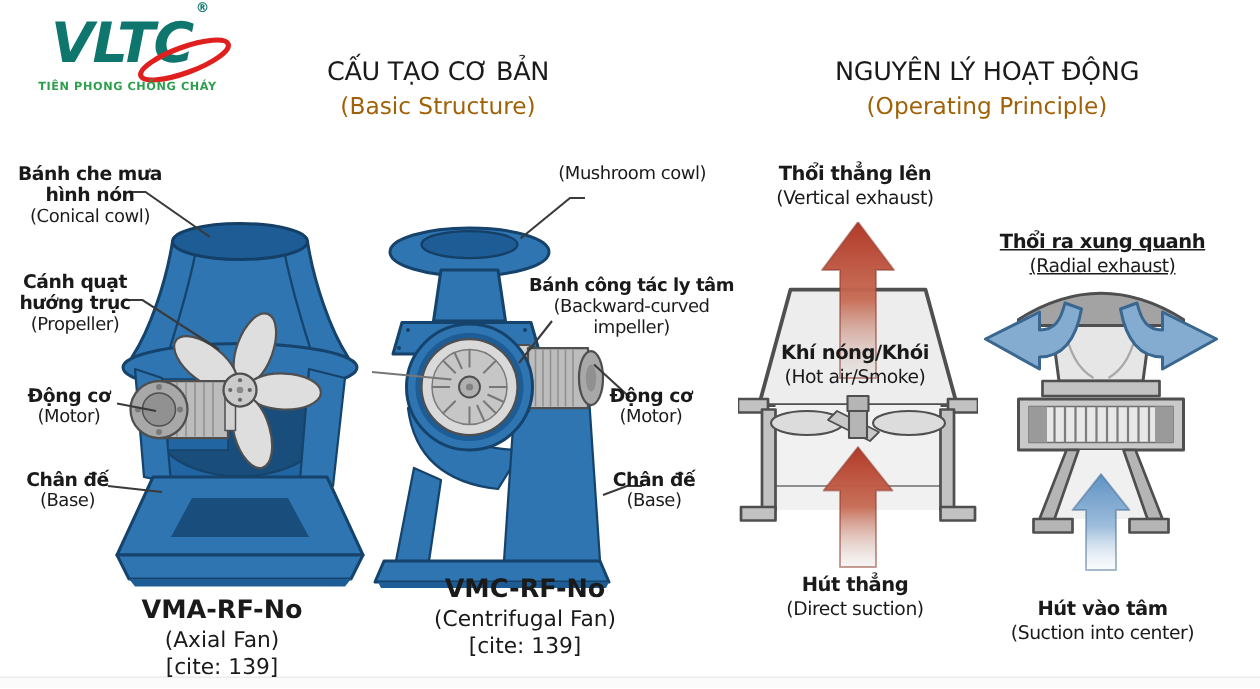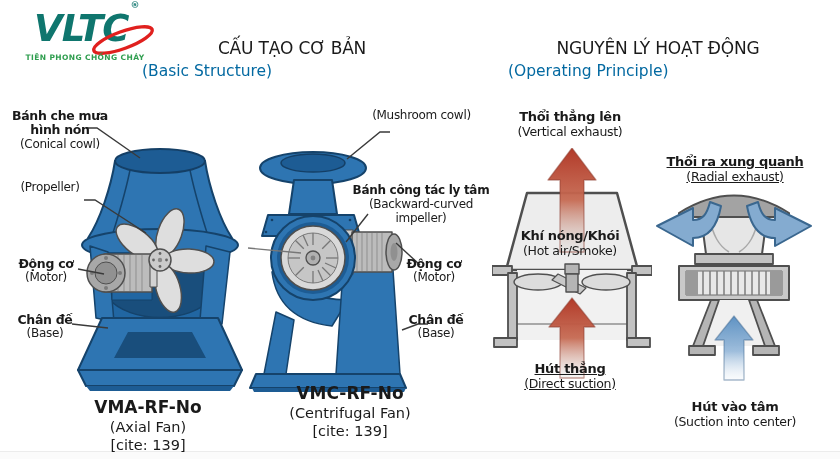--- a/index.html
+++ b/index.html
@@ -9,21 +9,21 @@
   
   .logo{left:20px;top:6px;width:130px;height:72px;}
   .brand{position:absolute;left:14px;top:4px;font-size:37px;font-weight:900;font-style:italic;
          color:#0f766e;letter-spacing:-1px;line-height:1;}
   .brand sup{font-size:9px;font-style:normal;position:relative;top:-20px;left:2px;}
   .swoosh{position:absolute;left:66px;top:12px;pointer-events:none;}
   .tagline{position:absolute;left:0px;top:47px;width:130px;text-align:center;
            font-size:7.5px;font-weight:bold;color:#2f9e4f;letter-spacing:.4px;}
   
   .sec-title{width:300px;text-align:center;font-weight:normal;font-size:17px;letter-spacing:-.2px;}
-  .sec-sub{width:300px;font-size:15.5px;color:#0369a1;}
+  .sec-sub{width:300px;text-align:center;font-size:15.5px;color:#a16207;}
   
   .lbl{text-align:center;line-height:1.15;z-index:3;}
   .lbl .vi{font-weight:bold;font-size:12.5px;letter-spacing:-.3px;display:block;}
   .lbl .en{font-size:12px;letter-spacing:-.3px;display:block;}
   .cap{ text-align:center;z-index:3;line-height:1.25;}
   .cap .model{font-weight:bold;font-size:17px;display:block;}
   .cap .sub{font-size:14.5px;display:block;}
   .cap .cite{font-size:14.5px;display:block;}
   svg{display:block;}
   .footer-strip{left:0;bottom:0;width:840px;height:7px;background:#fbfbfb;border-top:1px solid #ececec;}
@@ -276,20 +276,21 @@
 
       <polygon points="89,166 108,190 99,190 99,230 79,230 79,190 70,190" fill="url(#gradBlue2)" stroke="rgba(60,100,140,.45)" stroke-width="1.3"></polygon>
     </g>
   </svg>
 
   <div class="abs lbl" style="left:5px;top:109px;width:110px;">
     <span class="vi">Bánh che mưa hình nón</span>
     <span class="en">(Conical cowl)</span>
   </div>
   <div class="abs lbl" style="left:0px;top:181px;width:100px;">
+    <span class="vi">Cánh quạt hướng trục</span>
     <span class="en">(Propeller)</span>
   </div>
   <div class="abs lbl" style="left:10px;top:257px;width:72px;">
     <span class="vi">Động cơ</span>
     <span class="en">(Motor)</span>
   </div>
   <div class="abs lbl" style="left:10px;top:313px;width:70px;">
     <span class="vi">Chân đế</span>
     <span class="en">(Base)</span>
   </div>
@@ -322,21 +323,21 @@
   </div>
 
   <div class="abs lbl" style="left:500px;top:110px;width:140px;">
     <span class="vi" style="font-size:13px;">Thổi thẳng lên</span>
     <span class="en" style="font-size:12.5px;">(Vertical exhaust)</span>
   </div>
   <div class="abs lbl" style="left:500px;top:229px;width:140px;">
     <span class="vi" style="font-size:13px;">Khí nóng/Khói</span>
     <span class="en" style="font-size:12.5px;">(Hot air/Smoke)</span>
   </div>
-  <div class="abs lbl" style="left:500px;top:362px;width:140px;text-decoration:underline;">
+  <div class="abs lbl" style="left:500px;top:384px;width:140px;">
     <span class="vi" style="font-size:13px;">Hút thẳng</span>
     <span class="en" style="font-size:12.5px;">(Direct suction)</span>
   </div>
   <div class="abs lbl" style="left:655px;top:155px;width:160px;text-decoration:underline;">
     <span class="vi" style="font-size:13px;">Thổi ra xung quanh</span>
     <span class="en" style="font-size:12.5px;">(Radial exhaust)</span>
   </div>
   <div class="abs lbl" style="left:655px;top:384px;width:160px;">
     <span class="vi" style="font-size:13px;margin-top:16px;">Hút vào tâm</span>
     <span class="en" style="font-size:12.5px;">(Suction into center)</span>

